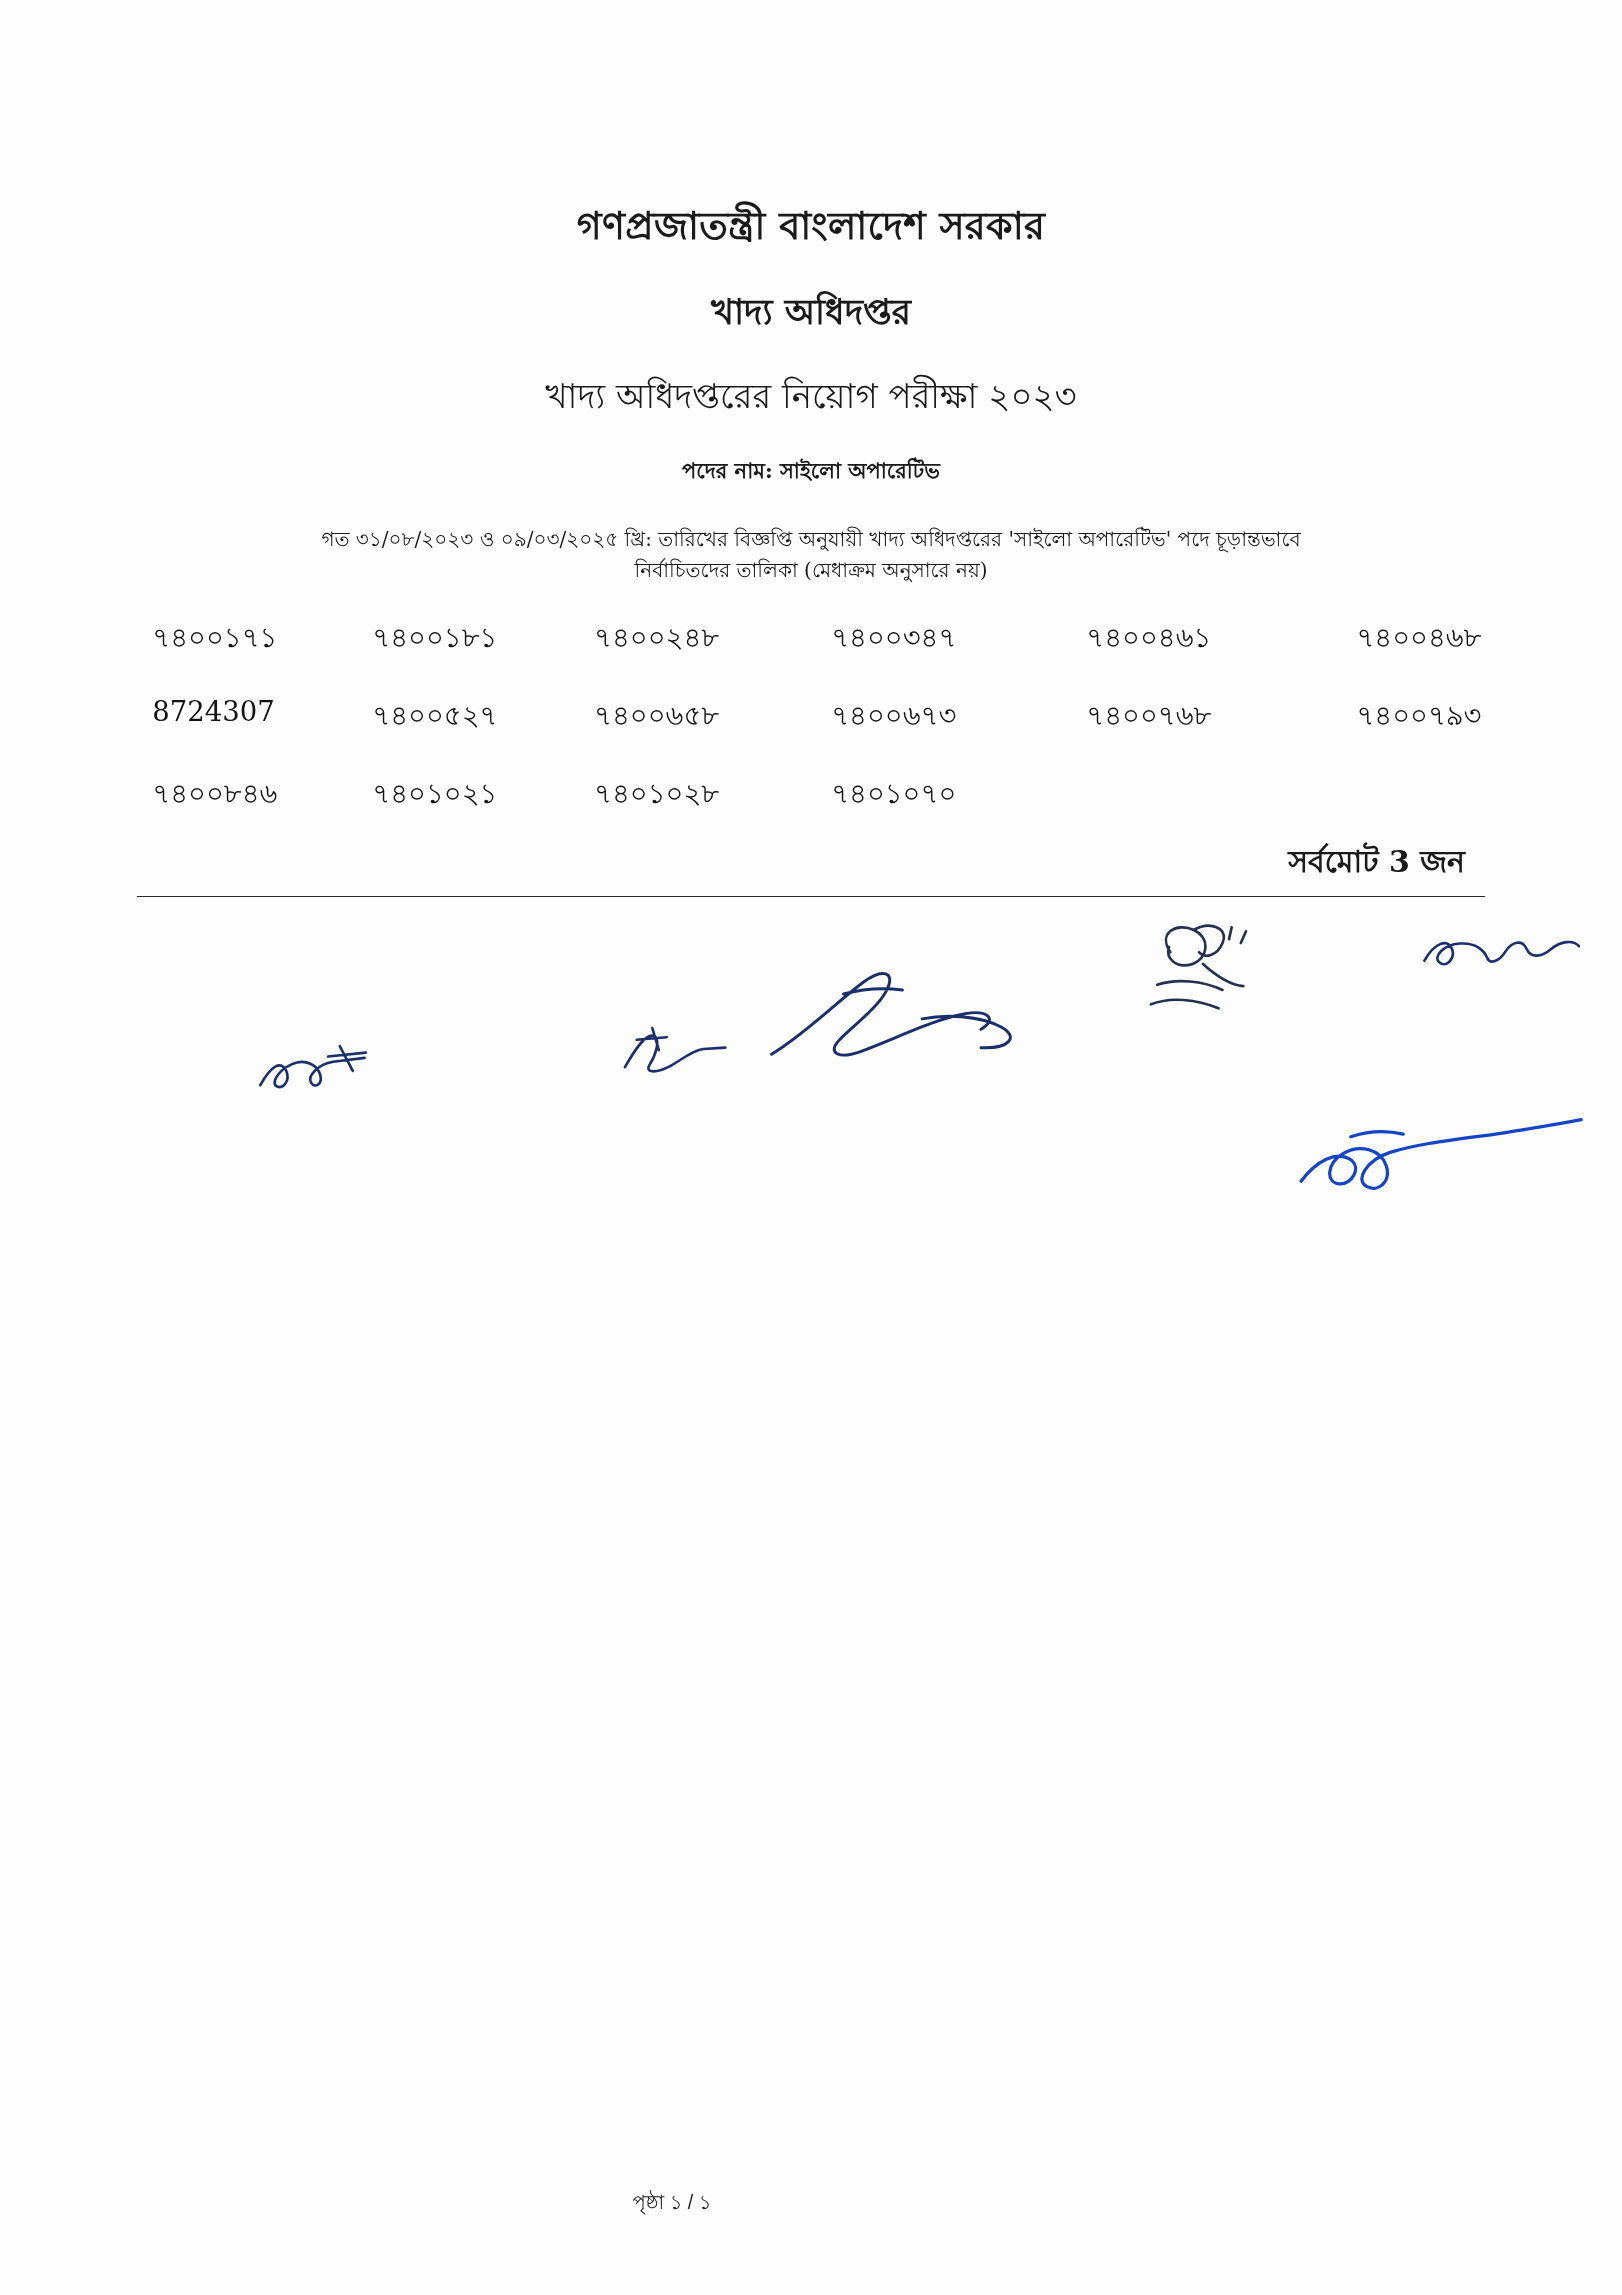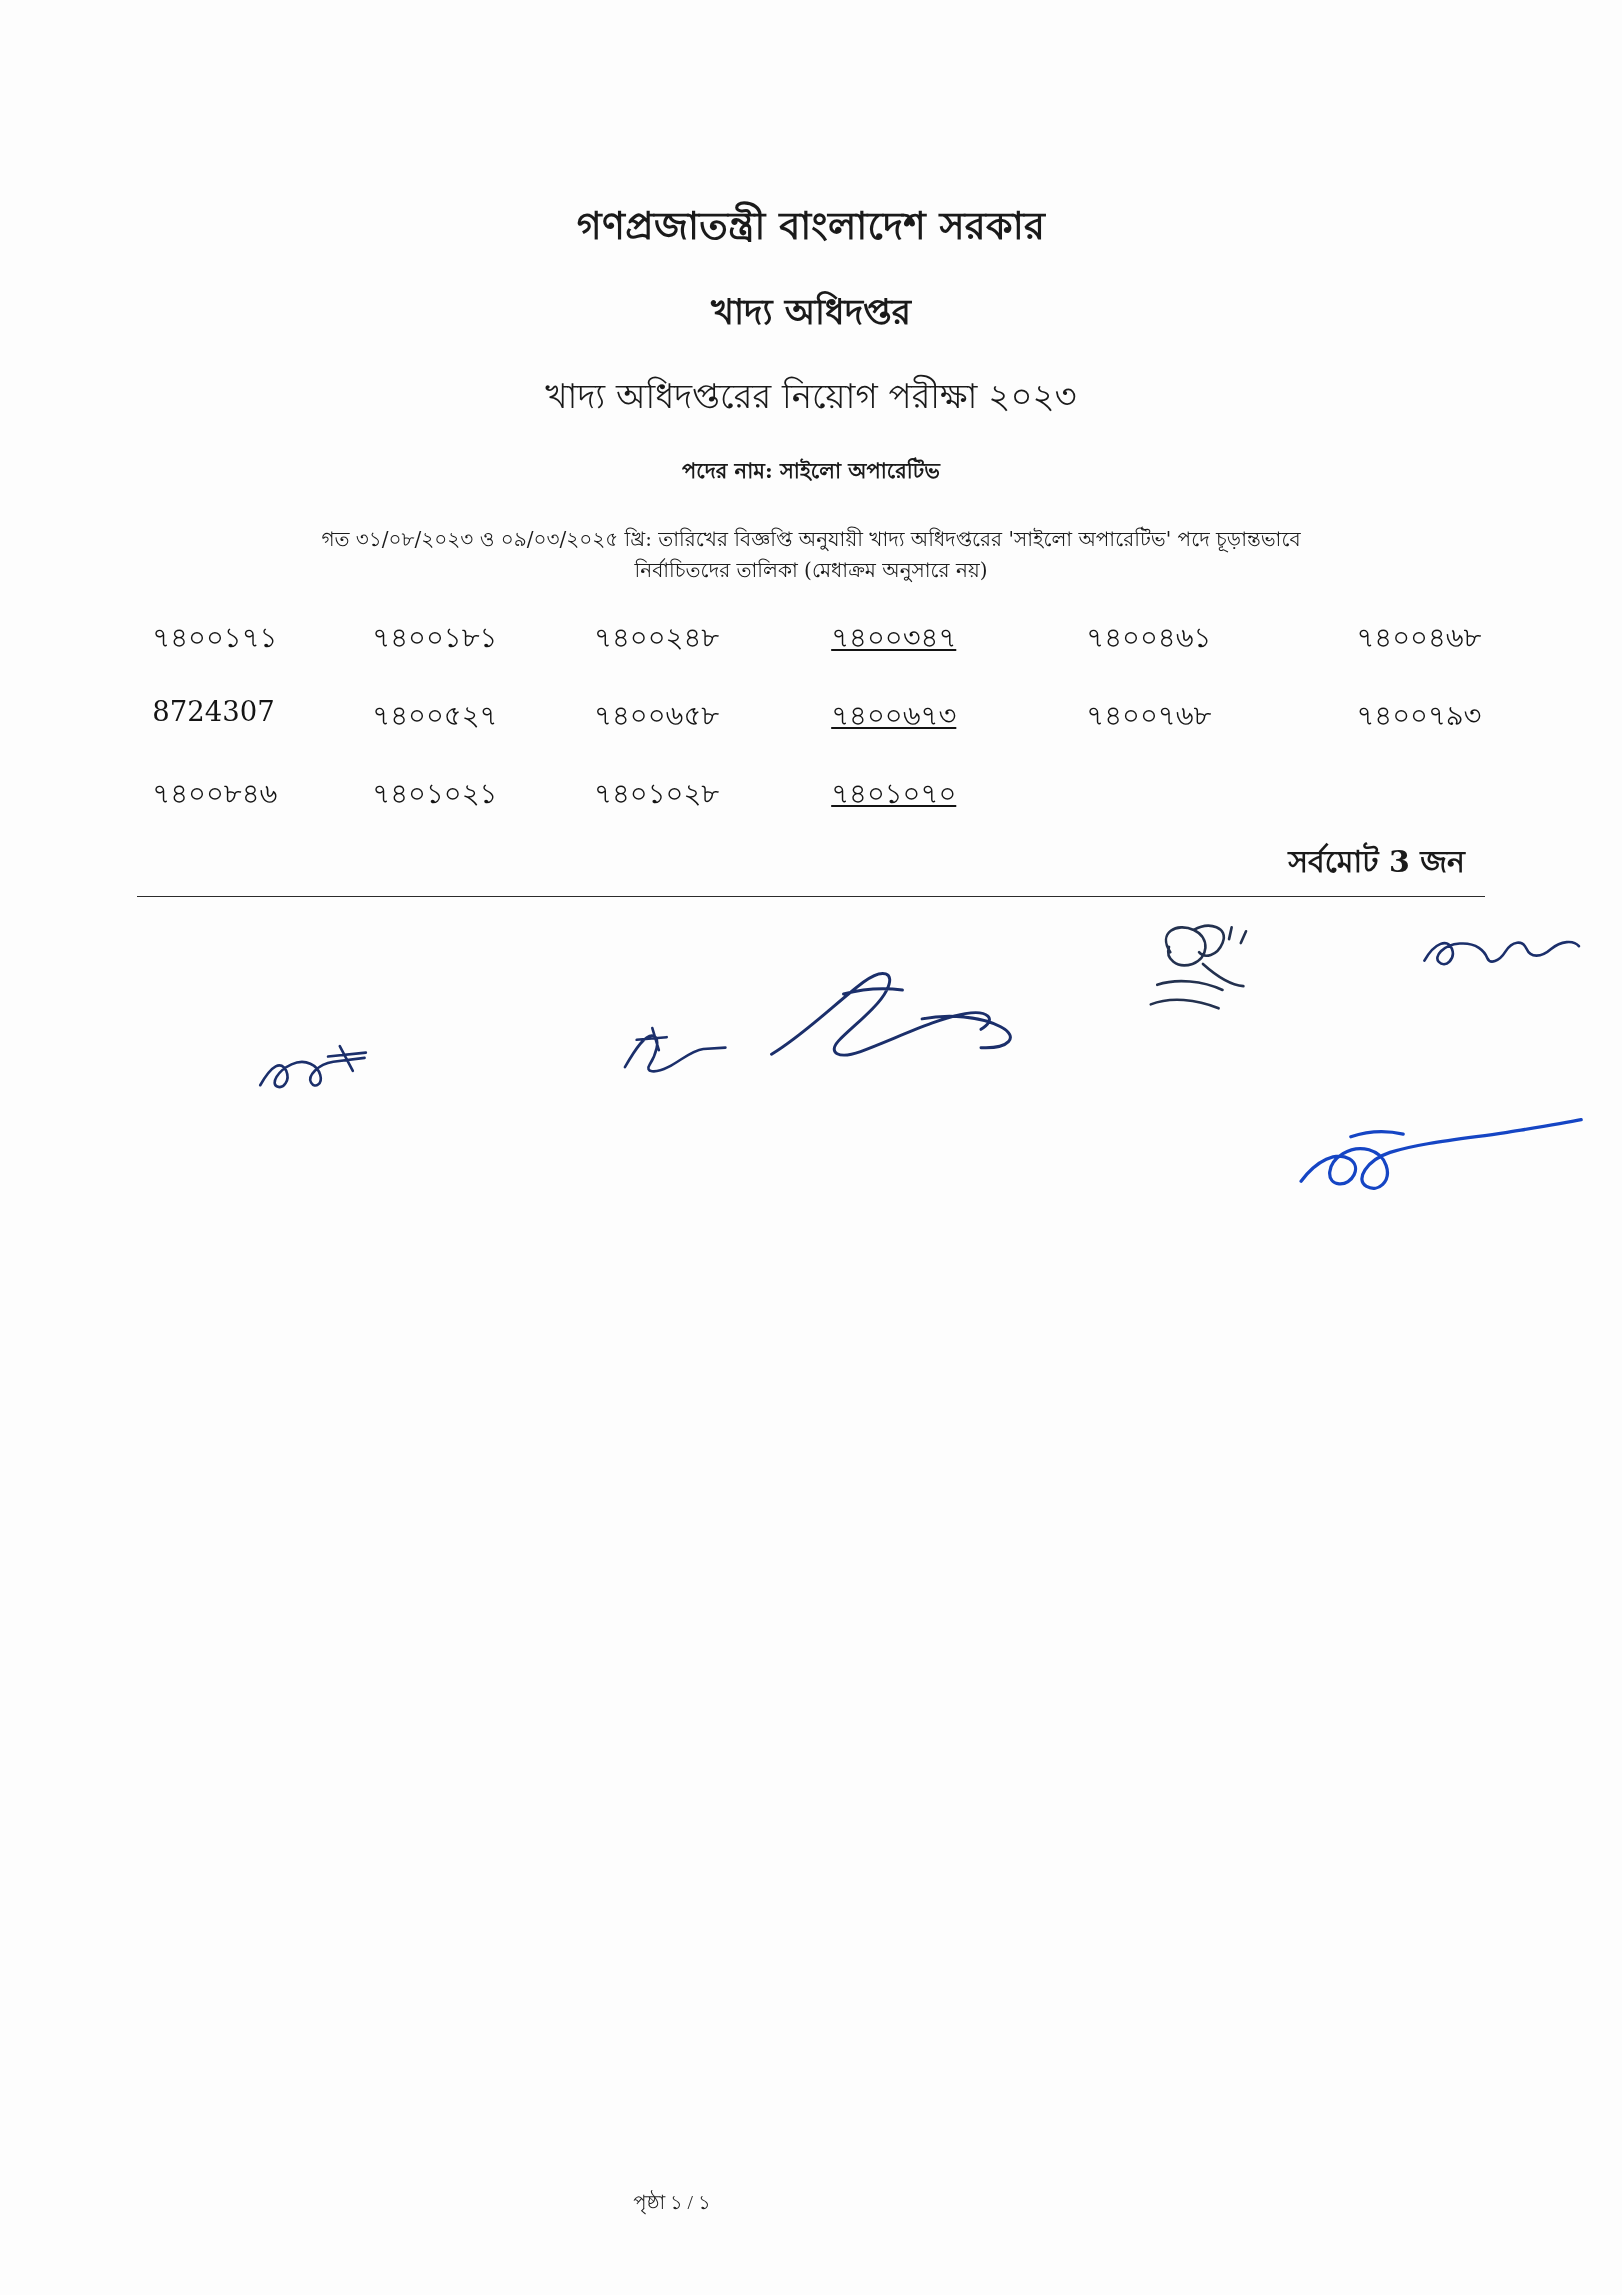--- a/index.html
+++ b/index.html
@@ -88,21 +88,21 @@
   .roll {
     font-size: 27.5px;
     font-family: "DejaVu Serif", "Liberation Serif", serif;
     color: #141414;
     white-space: nowrap;
   }
   
   .roll-grid .roll:nth-child(6n+1){ padding-left: 11.8px; }
   .roll-grid .roll:nth-child(6n+2){ padding-left: 33px; }
   .roll-grid .roll:nth-child(6n+3){ padding-left: 56px; }
-  .roll-grid .roll:nth-child(6n+4){ padding-left: 80px; text-decoration: underline; }
+  .roll-grid .roll:nth-child(6n+4){ padding-left: 80px; }
   .roll-grid .roll:nth-child(6n+5){ padding-left: 98px; }
   .roll-grid .roll:nth-child(6n+6){ padding-left: 113px; }
 
   .total-row {
     margin: 19.6px auto 0 auto;
     width: 1341px;
     text-align: right;
     font-size: 30px;
     font-weight: 700;
     padding-right: 118px;
@@ -125,21 +125,21 @@
   }
   .sig svg { display: block; overflow: visible; }
 
   .footer {
     position: absolute;
     left: 0;
     top: 2188px;
     width: 1344px;
     text-align: center;
     font-size: 19.6px;
-    font-family: Liberation Serif, serif;
+    font-family: Liberation Sans, sans-serif;
     color: #222;
   }
 </style>
 </head>
 <body>
 
 <div class="page">
   <div class="sheet">
     <div class="content">
 

